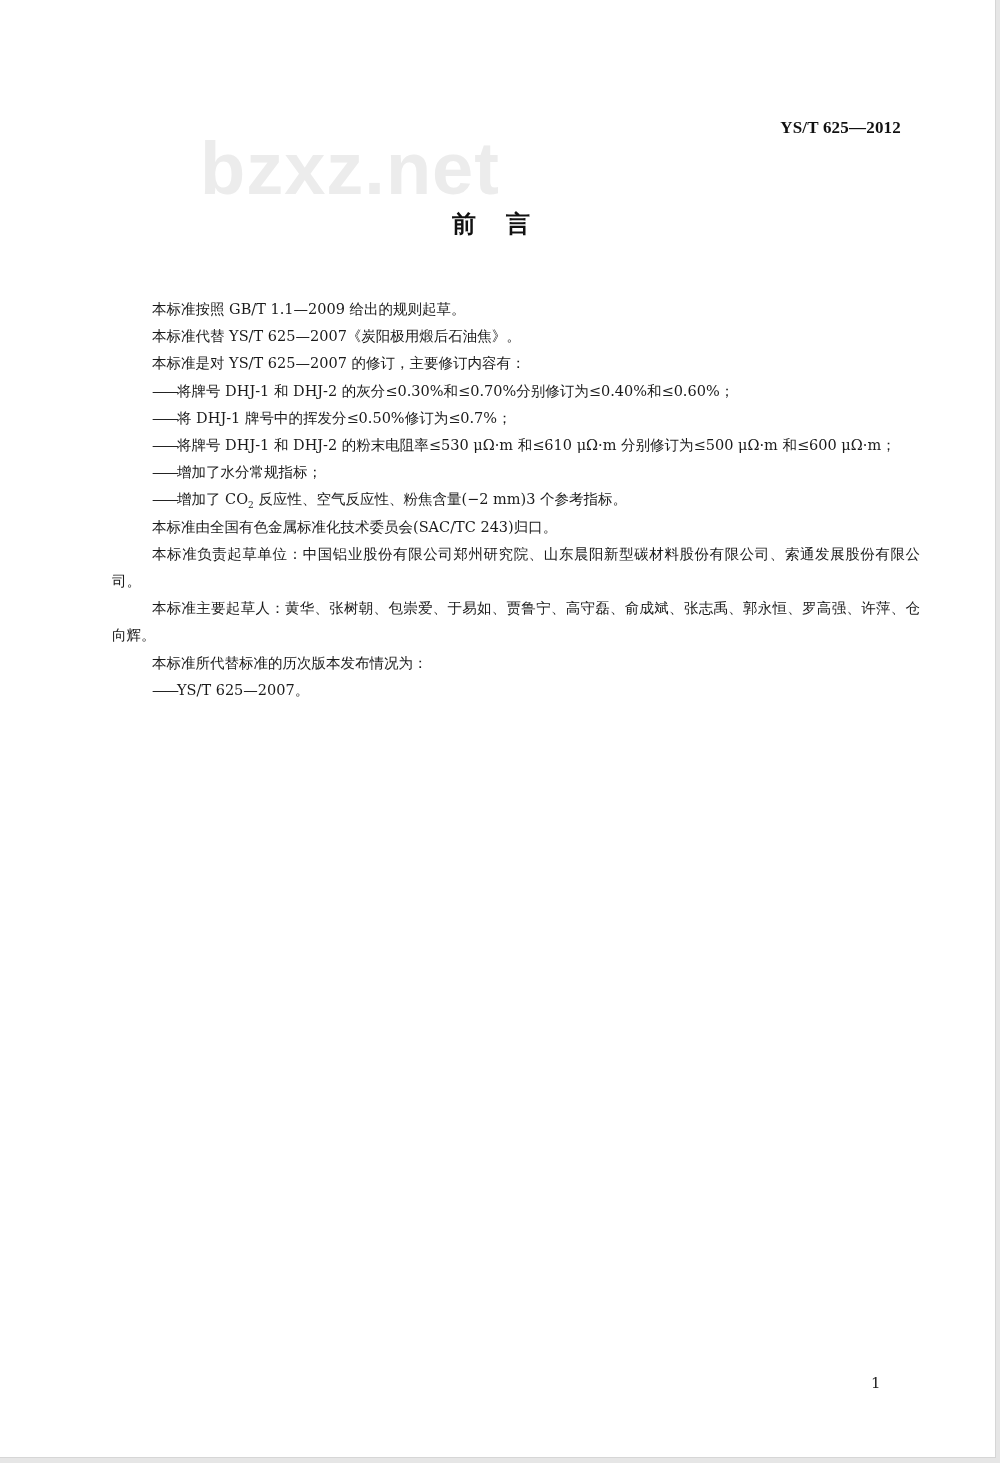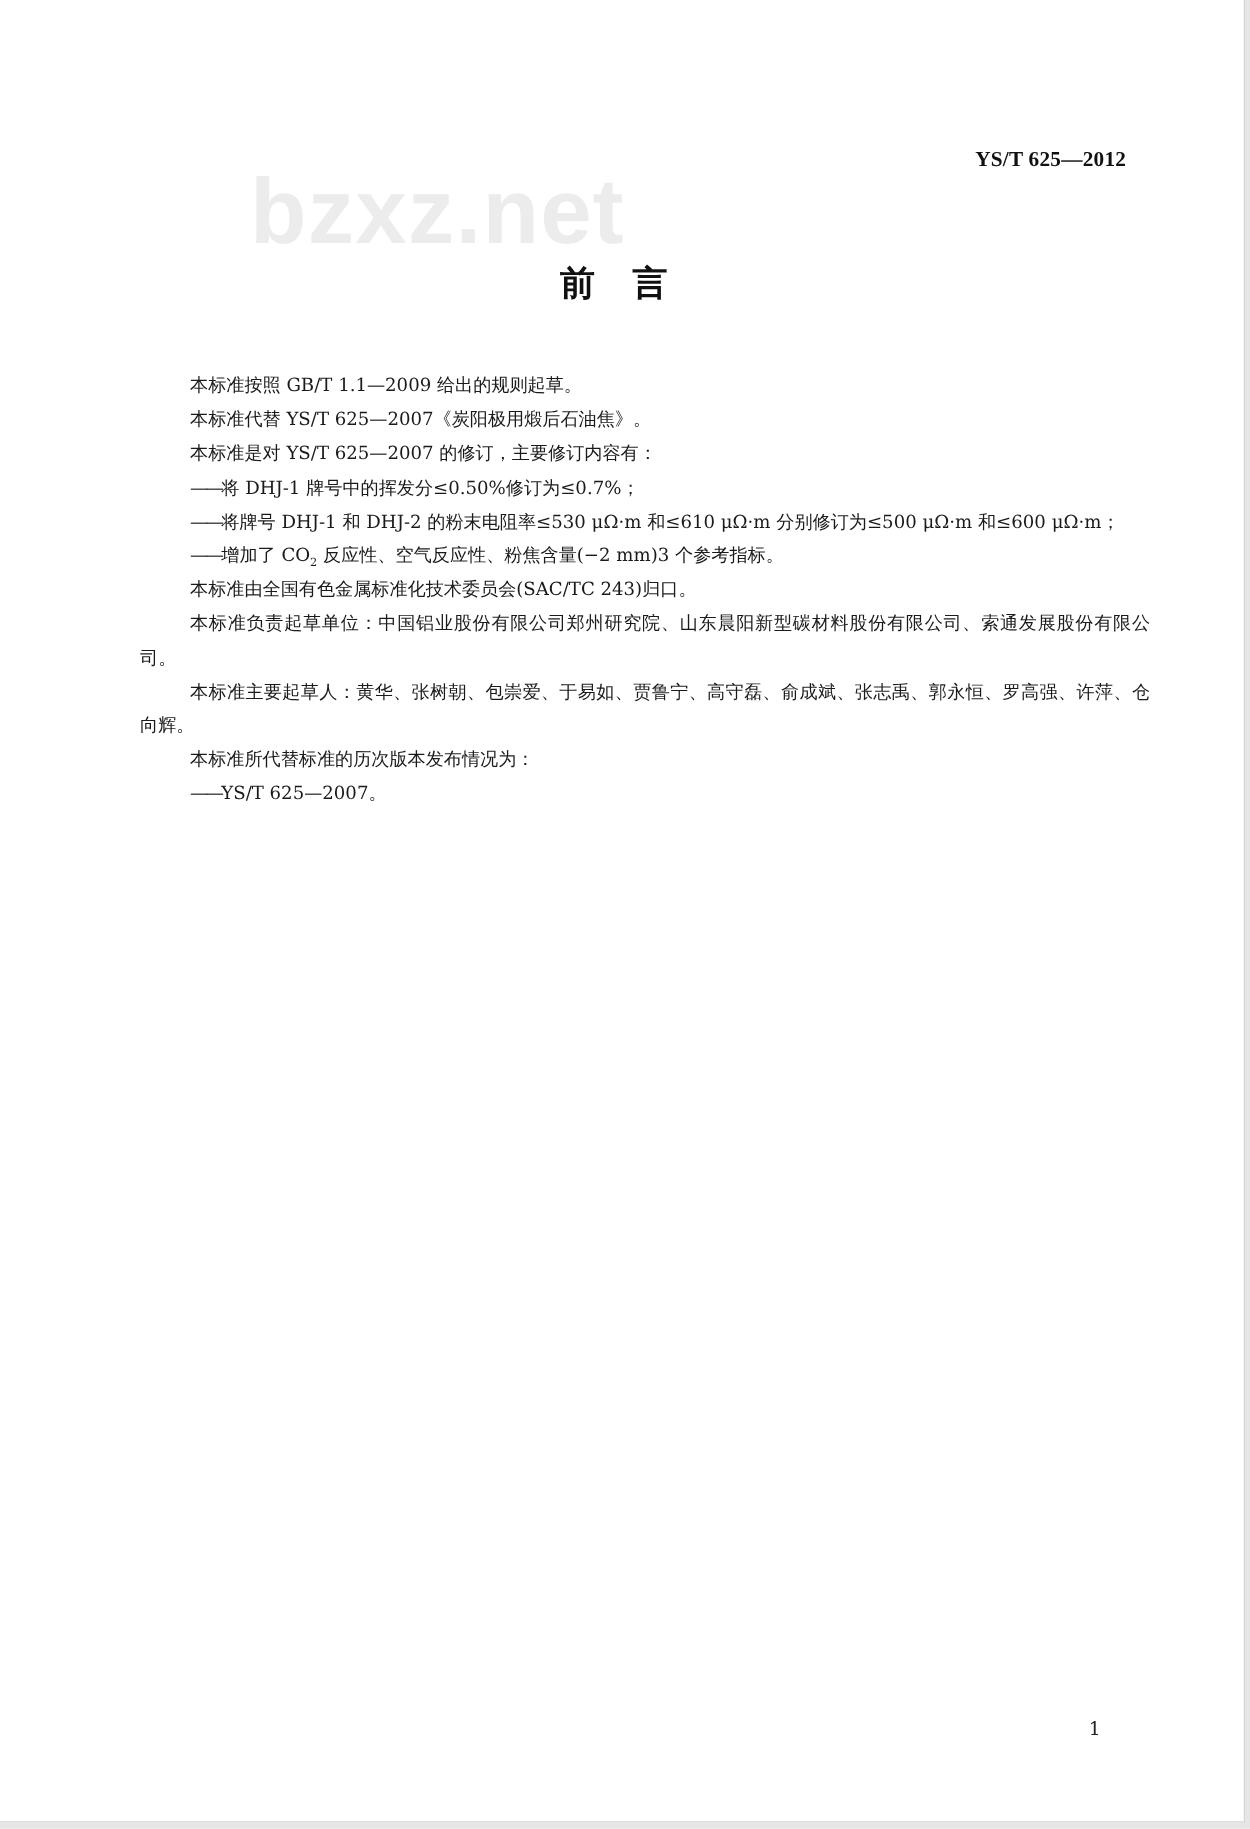--- a/index.html
+++ b/index.html
@@ -20,21 +20,21 @@
     font-weight: bold; font-size: 17px; letter-spacing: 0.2px; color: #111; text-align: right;
   }
   .watermark {
     position: absolute; left: 200px; top: 132px;
     font-family: "Liberation Sans", "DejaVu Sans", sans-serif;
     font-weight: bold; font-size: 74px; color: #ececec; letter-spacing: 1px;
     line-height: 1;
   }
   .title {
     position: absolute; left: 0; width: 982px; top: 208px; text-align: center;
-    font-family: "DejaVu Sans", sans-serif; font-weight: bold; font-size: 28px;
+    font-family: "DejaVu Sans", sans-serif; font-weight: bold; font-size: 24px;
     letter-spacing: 30px; text-indent: 30px; color: #111;
   }
   .body-text {
     position: absolute; left: 100px; top: 296px; width: 808px;
     font-size: 14.5px; line-height: 27.2px; color: #1a1a1a; margin-left: 12px;
   }
   .para { text-indent: 40px; margin: 0; text-align: justify; }
   .item { margin: 0; padding-left: 72px; text-indent: -32px; }
   .item .dash { letter-spacing: -2px; }
   sup { font-size: 9px; vertical-align: 6px; line-height: 0; }
@@ -52,22 +52,24 @@
 
   <div class="std-code">YS/T 625—2012</div>
 
   <div class="title">前言</div>
 
   <div class="body-text">
     <p class="para">本标准按照 GB/T 1.1—2009 给出的规则起草。</p>
     <p class="para">本标准代替 YS/T 625—2007《炭阳极用煅后石油焦》。</p>
     <p class="para">本标准是对 YS/T 625—2007 的修订，主要修订内容有：</p>
 
+    <p class="item"><span class="dash">——</span><span>将牌号 DHJ-1 和 DHJ-2 的灰分≤0.30%和≤0.70%分别修订为≤0.40%和≤0.60%；</span></p>
     <p class="item"><span class="dash">——</span><span>将 DHJ-1 牌号中的挥发分≤0.50%修订为≤0.7%；</span></p>
     <p class="item"><span class="dash">——</span><span>将牌号 DHJ-1 和 DHJ-2 的粉末电阻率≤530 μΩ·m 和≤610 μΩ·m 分别修订为≤500 μΩ·m 和≤600 μΩ·m；</span></p>
+    <p class="item"><span class="dash">——</span><span>增加了水分常规指标；</span></p>
     <p class="item"><span class="dash">——</span><span>增加了 CO</span><sub>2</sub><span> 反应性、空气反应性、粉焦含量(−2 mm)3 个参考指标。</span></p>
 
     <p class="para">本标准由全国有色金属标准化技术委员会(SAC/TC 243)归口。</p>
     <p class="para">本标准负责起草单位：中国铝业股份有限公司郑州研究院、山东晨阳新型碳材料股份有限公司、索通发展股份有限公司。</p>
     <p class="para">本标准主要起草人：黄华、张树朝、包崇爱、于易如、贾鲁宁、高守磊、俞成斌、张志禹、郭永恒、罗高强、许萍、仓向辉。</p>
     <p class="para">本标准所代替标准的历次版本发布情况为：</p>
 
     <p class="item"><span class="dash">——</span><span>YS/T 625—2007。</span></p>
   </div>
 

